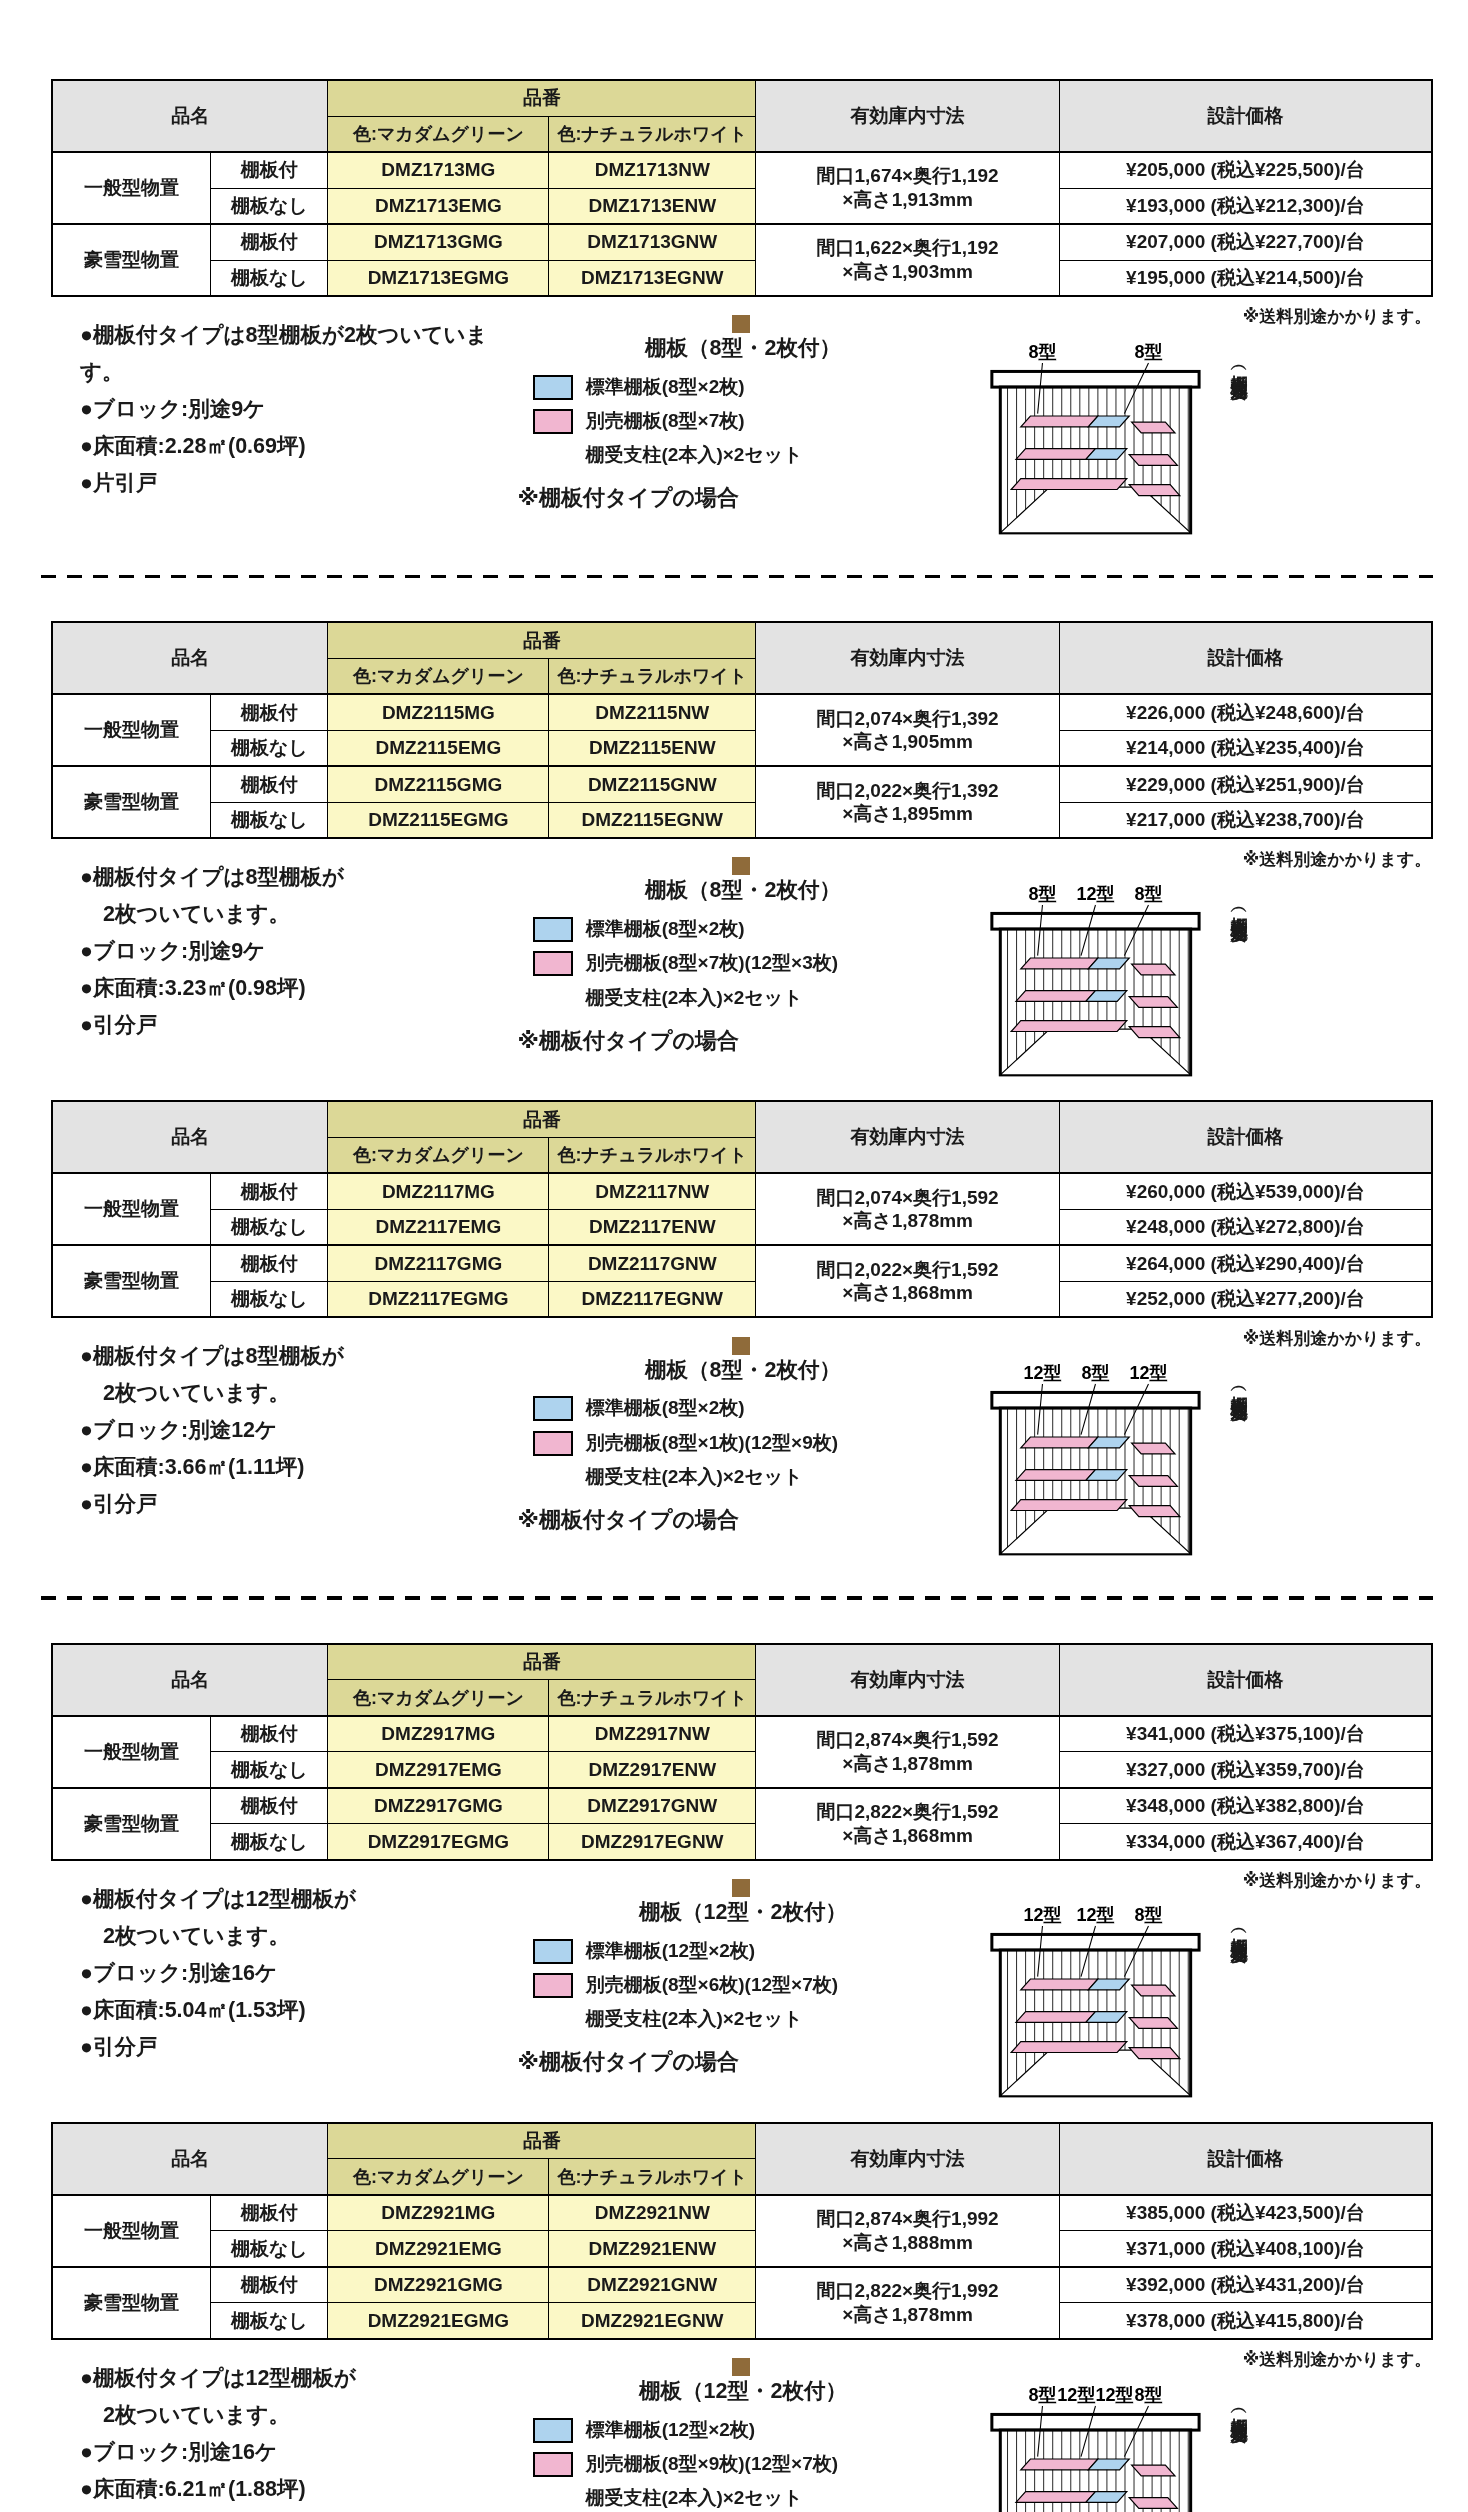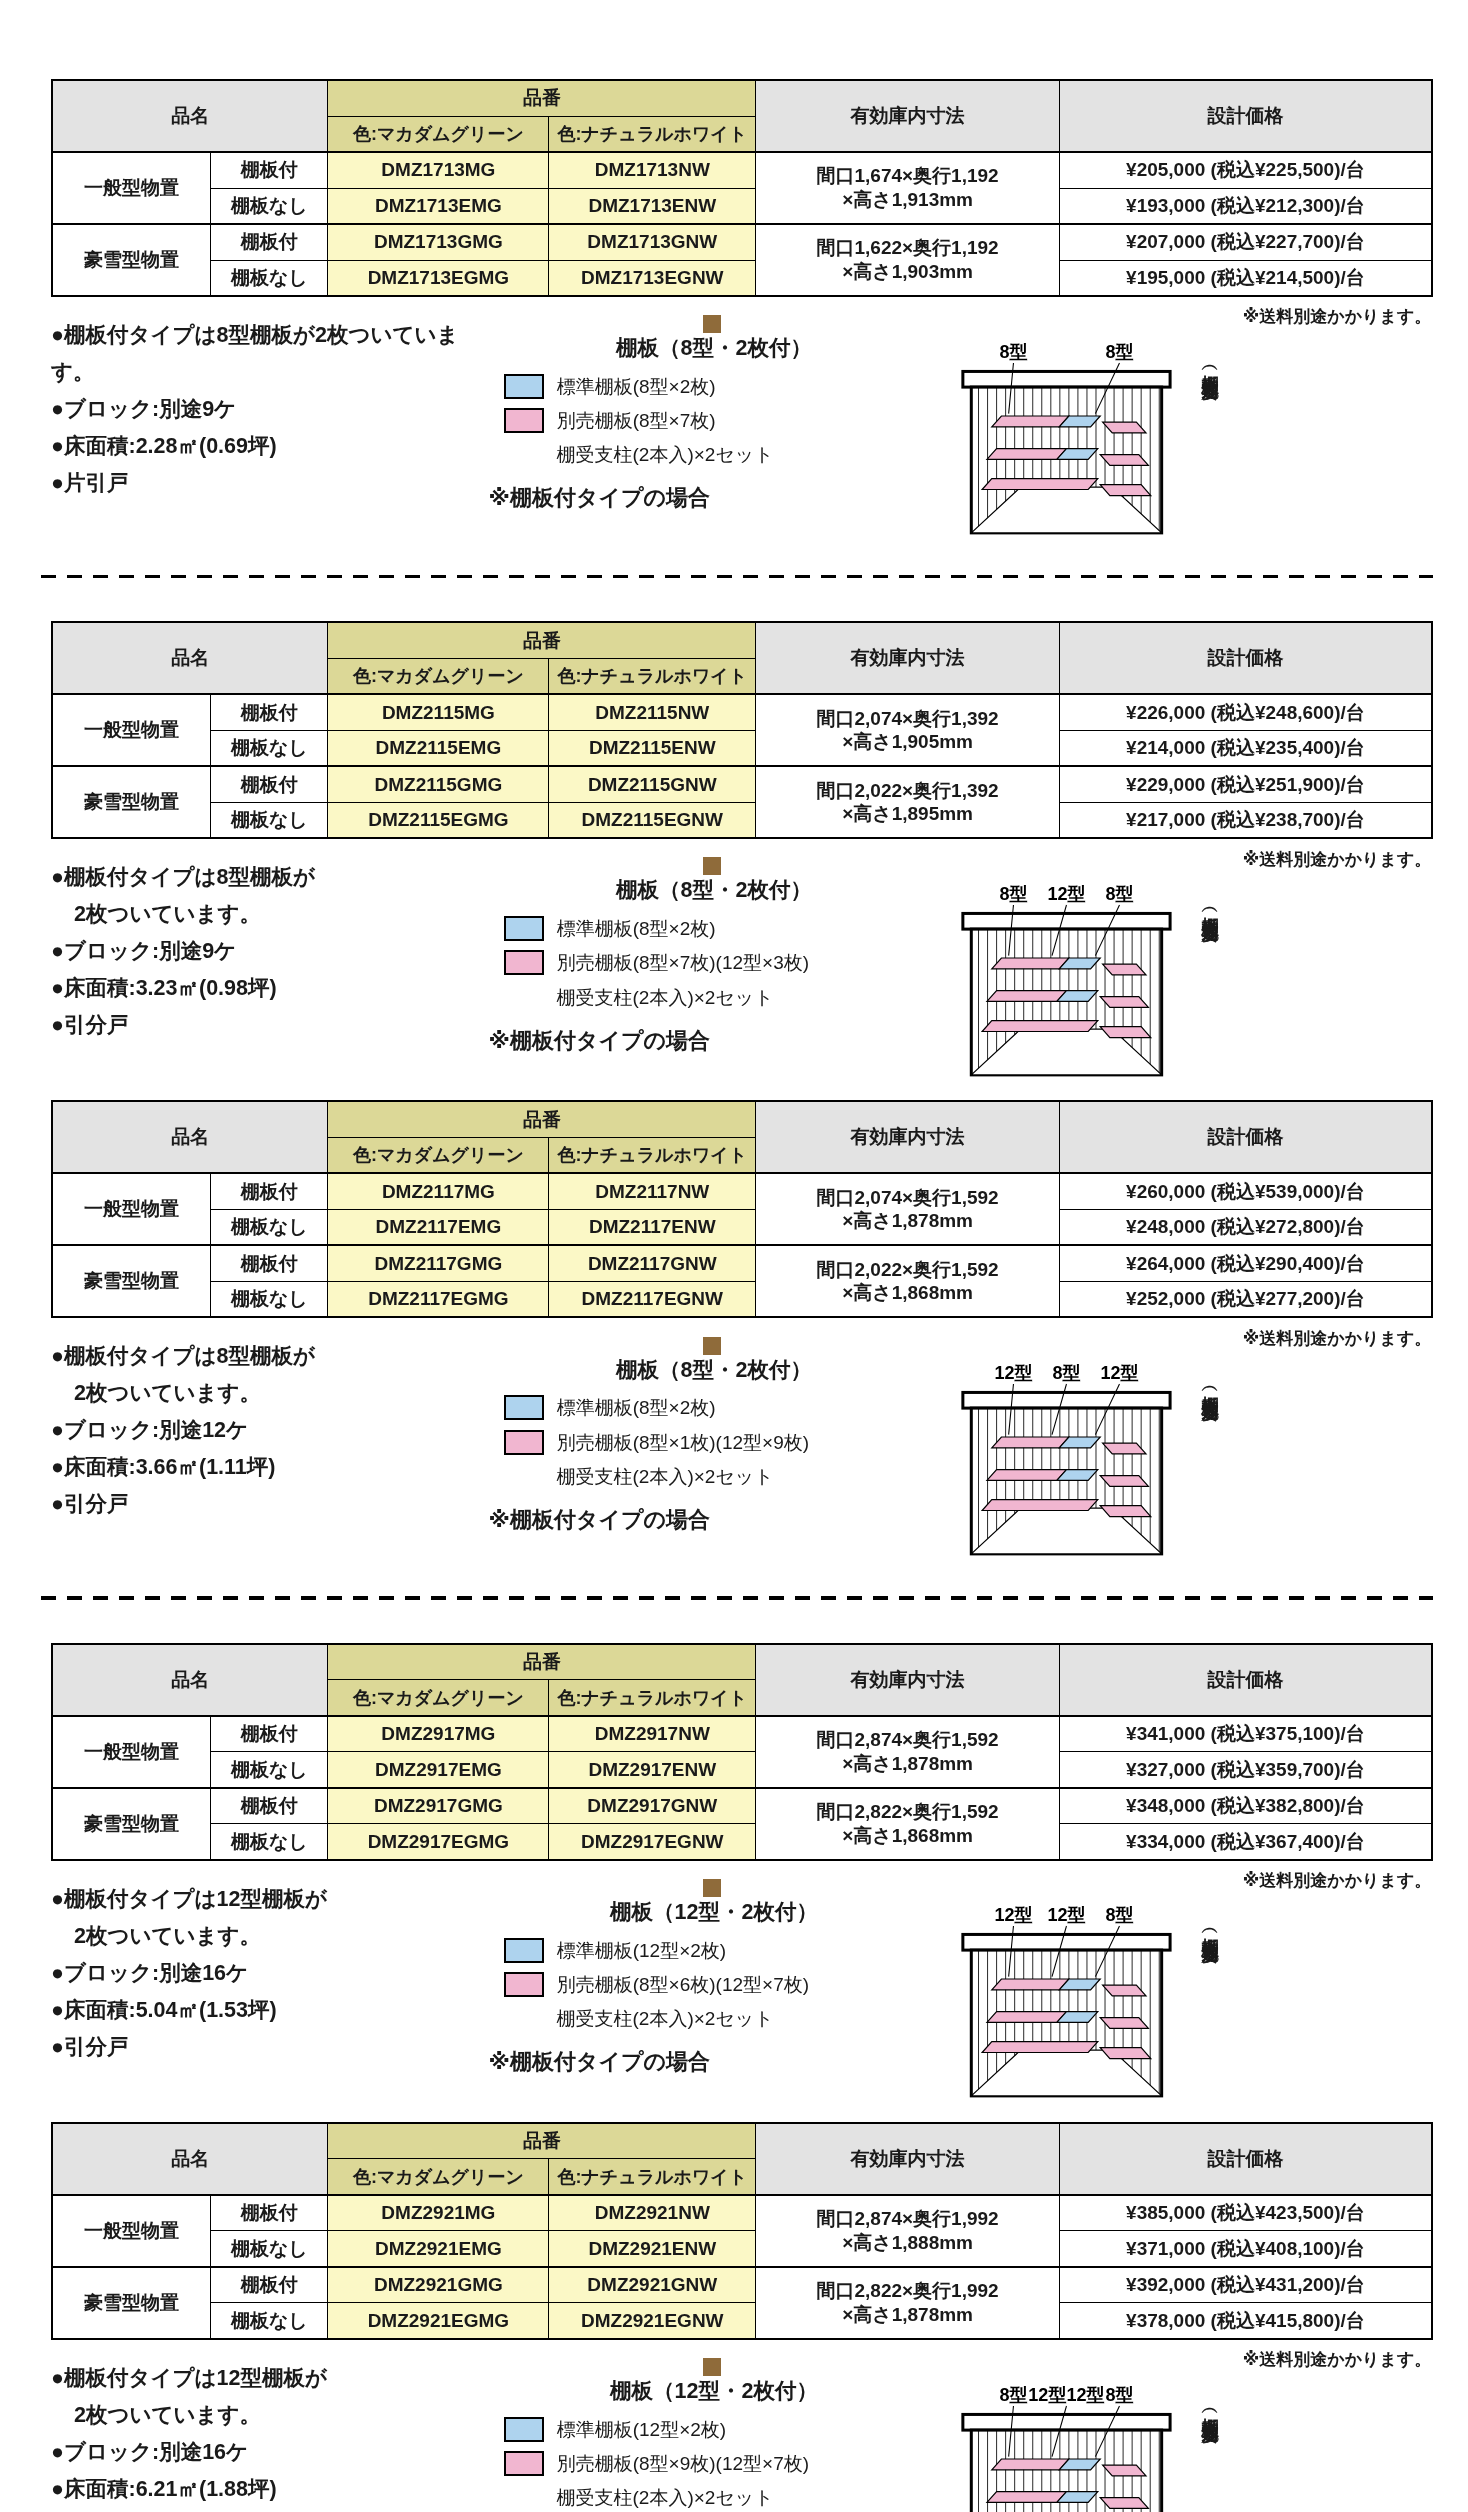--- a/index.html
+++ b/index.html
@@ -31,29 +31,29 @@
   .h-olive{background:var(--olive);}
   .h-olive.sub{font-size:18px;}
   .code-cell{background:var(--cell_yellow);}
   .dims-cell{font-size:18px; line-height:1.25; white-space:normal;}
   .price-cell{font-size:18.6px;}
   .name-cell{font-size:19px;}
   .sub-cell{font-size:18px;}
   
   .below{
     position:relative; display:flex; align-items:flex-start;
-    padding-top:11.6px; min-height:248px;
+    padding-top:11.6px; min-height:248px;margin-left:29px;
   }
   .notes{width:431px; padding-top:8.3px; flex-shrink:0;}
   .note-line{font-size:21.5px; font-weight:bold; line-height:1.72;}
   .note-line.cont{padding-left:23px;}
   .legend{width:464px; padding-top:6.6px; flex-shrink:0;}
   .legend-title{display:flex; align-items:center; font-size:21.5px; font-weight:bold; margin-bottom:11.6px;flex-direction:column;}
   .sq.brown{display:inline-block; width:18px; height:18px; background:var(--legend_brown); margin-right:3.3px; flex-shrink:0;}
-  .legend-row{display:flex; align-items:flex-start; font-size:19px; font-weight:normal; margin:8.3px 0 8.3px 21.5px;}
+  .legend-row{display:flex; align-items:flex-end; font-size:19px; font-weight:bold; margin:8.3px 0 8.3px 21.5px;}
   .sw{display:inline-block; width:40px; height:25px; border:2.1px solid #000; margin-right:13.2px; flex-shrink:0;}
   .sw.blue{background:var(--swatch_blue);}
   .sw.pink{background:var(--swatch_pink);}
   .legend-row.indent{padding-left:53px;}
   .legend-note{font-size:22px; font-weight:bold; margin:15px 0 0 6.6px;}
   .diagram{display:flex; align-items:center; padding-top:25px;}
   .shed-svg{display:block;}
   .vert-note{
     writing-mode:vertical-rl; text-orientation:mixed;
     font-size:17.4px; font-weight:bold; line-height:1; letter-spacing:1.7px;

